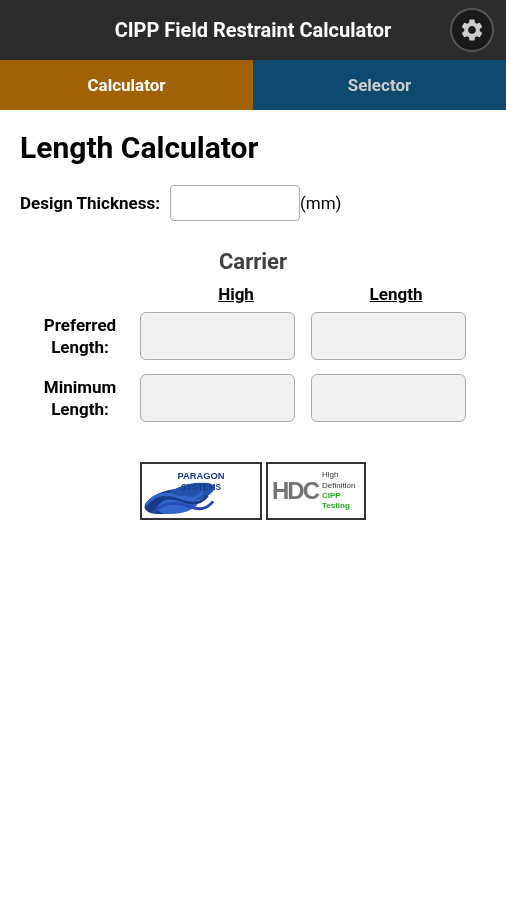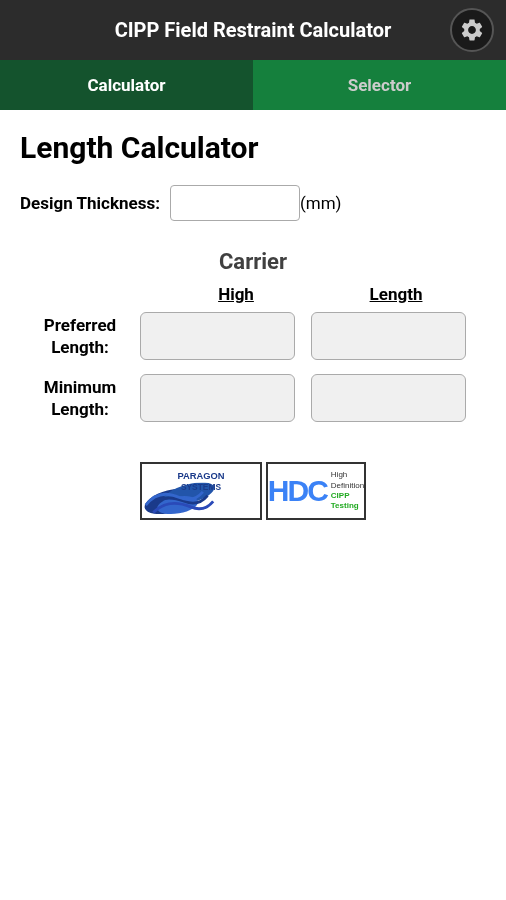--- a/index.html
+++ b/index.html
@@ -61,25 +61,25 @@
       display: flex;
       align-items: center;
       justify-content: center;
       font-size: 17px;
       font-weight: bold;
       cursor: pointer;
       color: #ffffff;
     }
 
     .tab.active {
-      background: #14532d;
+      background: #a16207;
     }
 
     .tab.inactive {
-      background: #15803d;
+      background: #0c4a6e;
       color: #cccccc;
     }
 
     
     .content {
       padding: 20px 20px;
       background: #ffffff;
     }
 
     .page-title {
@@ -301,21 +301,21 @@
         <text x="63" y="26" text-anchor="middle" font-size="9" font-weight="bold" fill="#1a3a8a" font-family="Arial">SYSTEMS</text>
 
         <path d="M8,46 Q20,28 45,38 Q60,44 70,32" stroke="#1a3a8a" stroke-width="3" fill="none"></path>
         <path d="M12,50 Q28,34 52,44 Q66,50 76,38" stroke="#2a4ab8" stroke-width="3" fill="none"></path>
         <path d="M4,42 Q18,24 40,34 Q55,40 65,28" stroke="#3366cc" stroke-width="3" fill="none"></path>
       </svg>
     </div>
 
     <div class="hdc-logo">
       <div style="display:flex; align-items:center; gap:2px;">
-        <span style="font-size:30px; font-weight:900; color:#3b82f6; font-family:Arial; letter-spacing:-2px;">HDC</span>
+        <span style="font-size:24px; font-weight:900; color:#737373; font-family:Arial; letter-spacing:-2px;">HDC</span>
         <div style="display:flex; flex-direction:column; justify-content:space-between; margin-left:2px;">
           <span style="font-size:8px; color:#333; font-family:Arial; line-height:1.3;">High Definition</span>
           <span style="font-size:8px; color:#22aa22; font-weight:bold; font-family:Arial; line-height:1.3;">CIPP Testing</span>
         </div>
       </div>
     </div>
 
   </div>
 
 </main>

